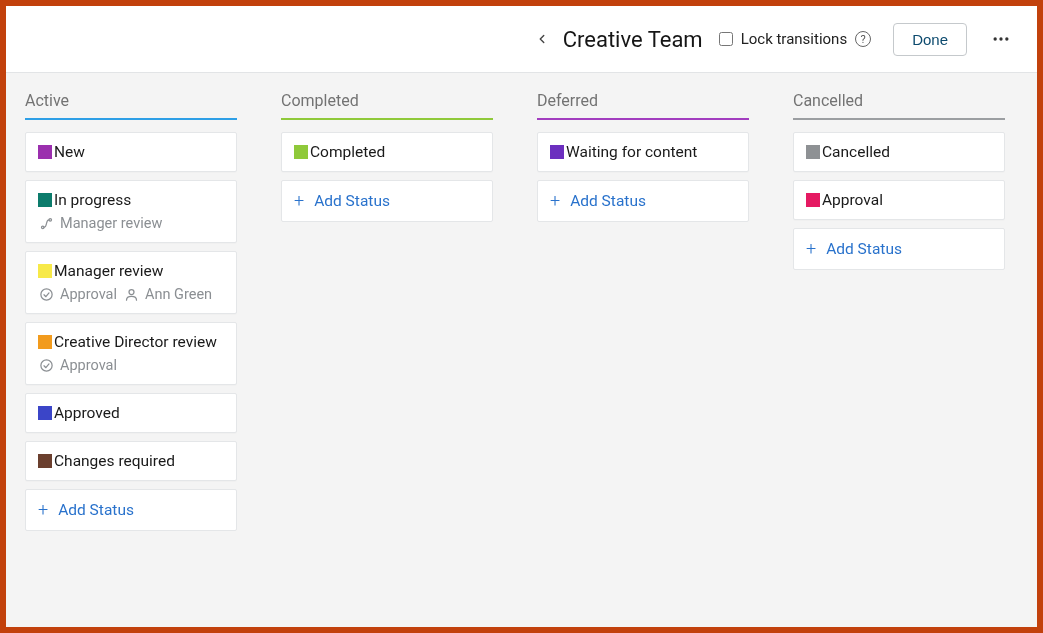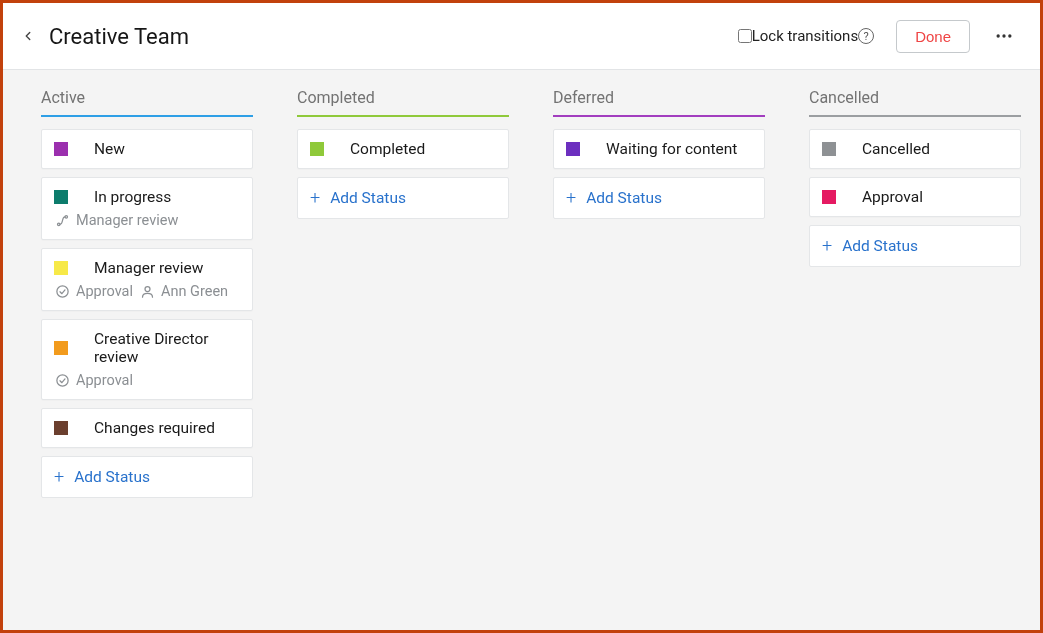--- a/index.html
+++ b/index.html
@@ -5,24 +5,25 @@
     * { box-sizing: border-box; margin: 0; padding: 0; }
     html, body { height: 100%; }
     body {
       font-family: -apple-system, BlinkMacSystemFont, "Segoe UI", Roboto, "Helvetica Neue", Arial, sans-serif;
       background: #fff;
       color: #222;
     }
     .app {
       width: 1043px;
       height: 633px;
-      border: 3px solid #c2410c;
+      border: 6px solid #c2410c;
       display: flex;
       flex-direction: column;
       overflow: hidden;
+      align-items: flex-end;
     }
     .header {
       display: flex;
       align-items: center;
       padding: 14px 22px 14px 14px;
       gap: 8px;
       background: #fff;
       height: 66px;
     }
     .back-btn {
@@ -38,20 +39,21 @@
     .page-title {
       font-size: 22px;
       font-weight: 400;
       flex: 0 0 auto;
       color: #161616;
     }
     .header-spacer { flex: 1; }
     .lock-wrap {
       display: flex;
       align-items: center;
+      gap: 8px;
       font-size: 15px;
       color: #222;
       margin-right: 14px;
     }
     .lock-wrap input[type="checkbox"] {
       width: 14px;
       height: 14px;
       cursor: pointer;
     }
     .lock-help {
@@ -62,21 +64,21 @@
       font-size: 11px;
       color:#555;
       cursor: pointer;
     }
     .done-btn {
       background: #fff;
       border: 1px solid #c5c9cc;
       border-radius: 4px;
       padding: 7px 18px;
       font-size: 15px;
-      color: #ef4444;
+      color: #0c4a6e;
       cursor: pointer;
       margin-right: 12px;
     }
     .more-btn {
       cursor: pointer;
       color: #333;
       padding: 4px;
     }
     .board {
       flex: 1;
@@ -110,21 +112,21 @@
       border: 1px solid #e4e6e8;
       border-radius: 2px;
       padding: 10px 12px;
       margin-bottom: 8px;
       box-shadow: 0 1px 1px rgba(0,0,0,0.02);
       cursor: pointer;
     }
     .card-head {
       display: flex;
       align-items: center;
-      gap: 26px;
+      gap: 2px;
     }
     .swatch {
       width: 14px;
       height: 14px;
       flex: 0 0 14px;
     }
     .card-label {
       font-size: 15.5px;
       color: #1a1a1a;
     }
@@ -248,20 +250,26 @@
               <svg width="15" height="15" viewBox="0 0 24 24" fill="none" stroke="currentColor" stroke-width="2" stroke-linecap="round" stroke-linejoin="round">
                 <circle cx="12" cy="12" r="9"></circle>
                 <polyline points="8 12.5 11 15.5 16 9.5"></polyline>
               </svg>
             </span>
             <span>Approval</span>
           </div>
         </div>
         <div class="card">
           <div class="card-head">
+            <span class="swatch" style="background: rgb(59, 69, 200);"></span>
+            <span class="card-label">Approved</span>
+          </div>
+        </div>
+        <div class="card">
+          <div class="card-head">
             <span class="swatch" style="background: rgb(107, 63, 46);"></span>
             <span class="card-label">Changes required</span>
           </div>
         </div>
         <div class="add-status">
           <span class="plus">+</span>
           <span>Add Status</span>
         </div>
       </div>
       <div class="column">

